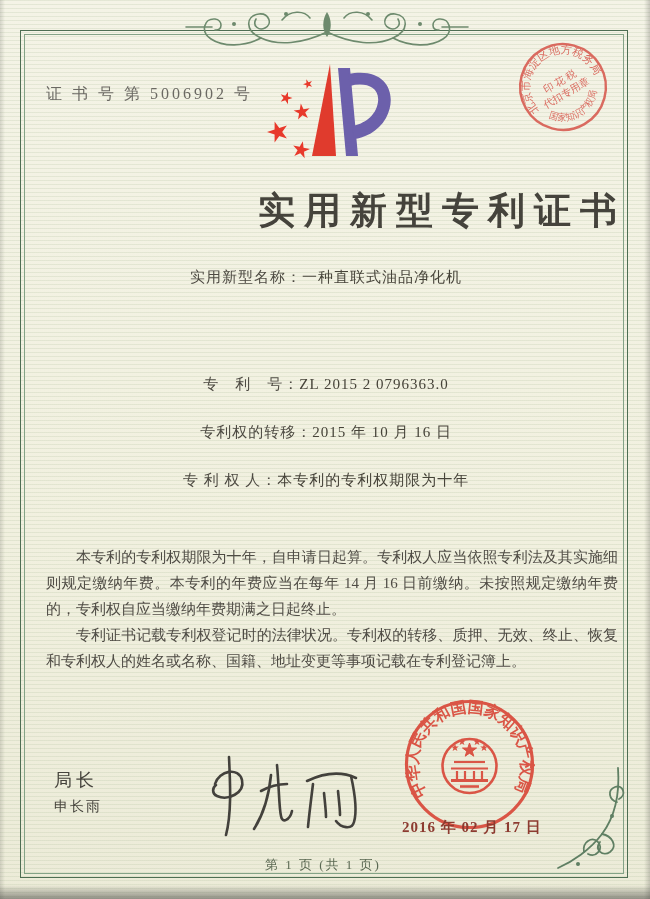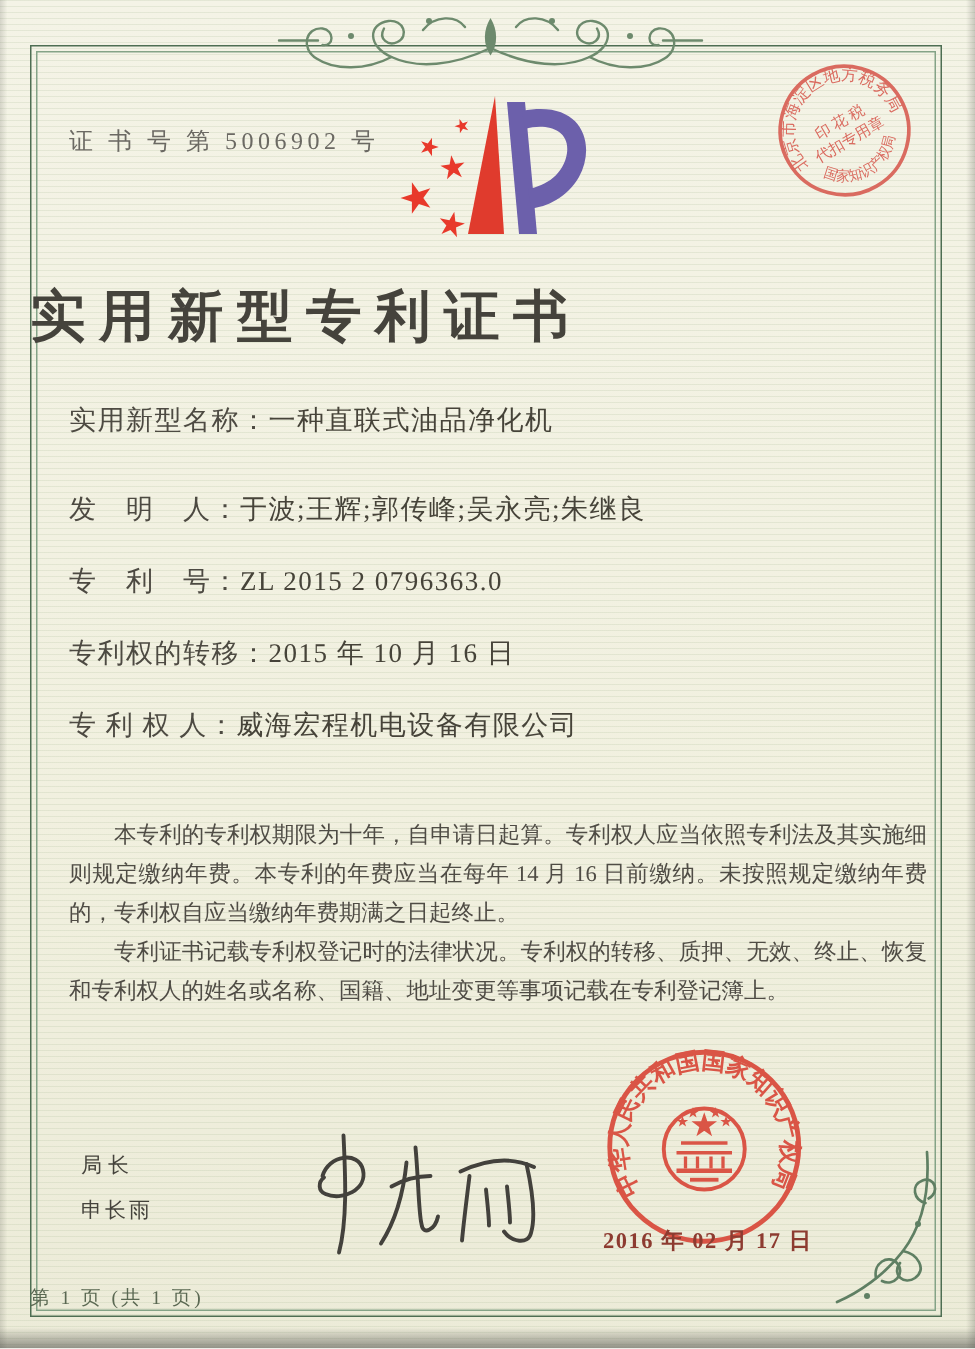--- a/index.html
+++ b/index.html
@@ -20,45 +20,45 @@
   .frame-inner{
     position:absolute;left:3px;top:3px;right:3px;bottom:3px;
     border:1px solid #84a387;
   }
   .cert-no{
     position:absolute;left:46px;top:84px;
     font-size:16px;letter-spacing:3px;color:#6b6963;
   }
   .title{
     position:absolute;left:20px;top:186px;width:606px;
-    text-align:left;font-size:37px;font-weight:600;
+    text-align:right;font-size:37px;font-weight:600;
     letter-spacing:9px;color:#45433c;
   }
   .field{
     position:absolute;left:46px;width:560px;
-    font-size:18px;color:#4d4a42;letter-spacing:1px;white-space:nowrap;
+    font-size:15px;color:#4d4a42;letter-spacing:1px;white-space:nowrap;text-align:center;
   }
   .flabel{color:#4d4a42;}
   .fvalue{color:#464339;}
   .paras{
     position:absolute;left:46px;top:544px;width:572px;
     font-size:15px;line-height:26px;text-align:justify;color:#4f4c45;
   }
   .paras p{margin:0;text-indent:2em;}
-  .director-title{position:absolute;left:54px;top:768px;font-size:14px;letter-spacing:4px;color:#45433c;}
+  .director-title{position:absolute;left:54px;top:768px;font-size:18px;letter-spacing:4px;color:#45433c;}
   .director-name{position:absolute;left:54px;top:798px;font-size:14px;letter-spacing:2px;color:#45433c;}
   .sig{position:absolute;left:185px;top:750px;}
   .seal{position:absolute;left:397px;top:692px;opacity:0.92;}
   .seal-date{
     position:absolute;left:402px;top:818px;width:150px;
     font-size:15px;letter-spacing:1px;color:#8d3b30;font-weight:600;
   }
   .stamp{position:absolute;left:512px;top:36px;opacity:0.85;}
   .footer{
-    position:absolute;left:20px;top:856px;width:606px;
+    position:absolute;left:20px;top:856px;width:606px;text-align:center;
     font-size:13px;letter-spacing:2px;color:#5a6852;
   }
   .ornament-top{position:absolute;left:182px;top:2px;}
   .flourish-br{position:absolute;left:554px;top:764px;}
   .logo{position:absolute;left:256px;top:60px;}
   .edge-bottom{
     position:absolute;left:0;bottom:0;width:650px;height:14px;
     background:linear-gradient(180deg, rgba(70,70,66,0) 0%, rgba(70,70,66,0.55) 100%);
   }
   .edge-right{
@@ -131,31 +131,28 @@
       <text x="50" y="47" text-anchor="middle" font-size="10">印 花 税</text>
       <text x="50" y="60" text-anchor="middle" font-size="10">代扣专用章</text>
     </g>
   </svg>
 
   <div class="title">实用新型专利证书</div>
 
   <div class="field" style="top:268px">
     <span class="flabel">实用新型名称：</span><span class="fvalue">一种直联式油品净化机</span>
   </div>
-  <div class="field" style="top:327px">
-    <span class="flabel">发　明　人：</span><span class="fvalue">于波;王辉;郭传峰;吴永亮;朱继良</span>
-  </div>
   <div class="field" style="top:375px">
     <span class="flabel">专　利　号：</span><span class="fvalue">ZL 2015 2 0796363.0</span>
   </div>
   <div class="field" style="top:423px">
     <span class="flabel">专利权的转移：</span><span class="fvalue">2015 年 10 月 16 日</span>
   </div>
   <div class="field" style="top:471px">
-    <span class="flabel">专 利 权 人：</span><span class="fvalue">威海宏程机电设备有限公司</span>
+    <span class="flabel">专 利 权 人：</span><span class="fvalue">本专利的专利权期限为十年</span>
   </div>
 
   <div class="paras">
     <p>本专利的专利权期限为十年，自申请日起算。专利权人应当依照专利法及其实施细则规定缴纳年费。本专利的年费应当在每年 14 月 16 日前缴纳。未按照规定缴纳年费的，专利权自应当缴纳年费期满之日起终止。</p>
     <p>专利证书记载专利权登记时的法律状况。专利权的转移、质押、无效、终止、恢复和专利权人的姓名或名称、国籍、地址变更等事项记载在专利登记簿上。</p>
   </div>
 
   <div class="director-title">局长</div>
   <div class="director-name">申长雨</div>
 

